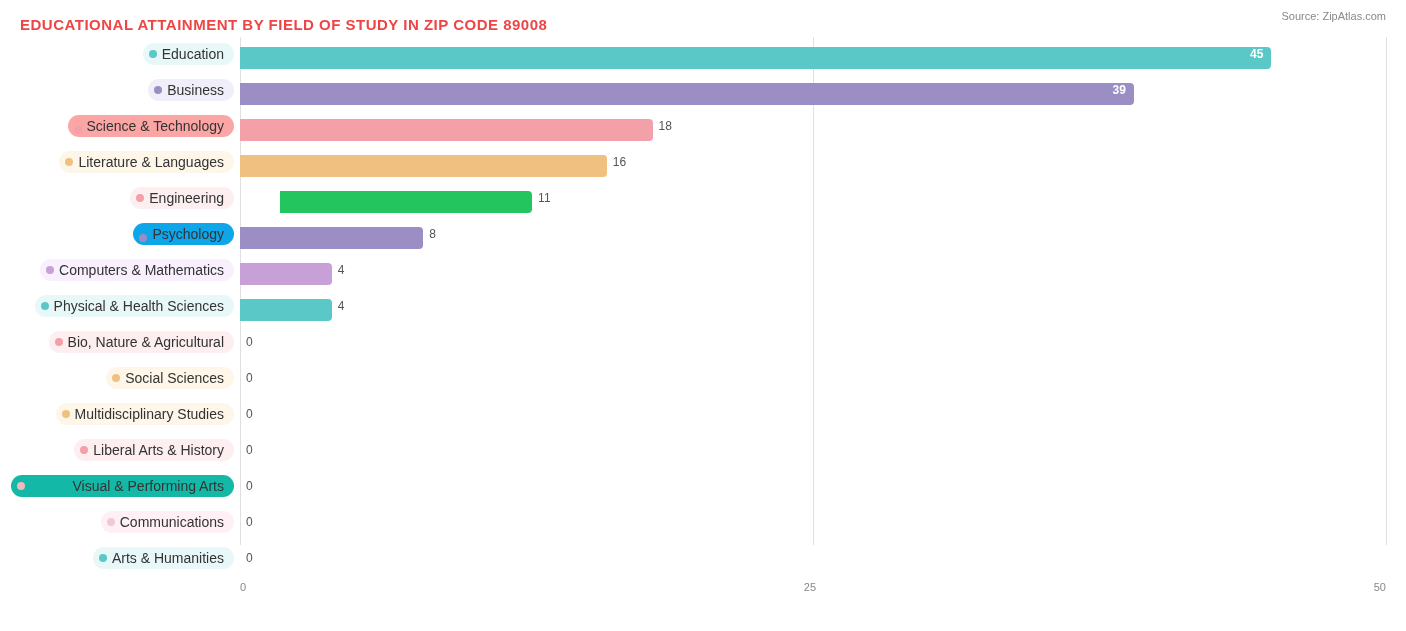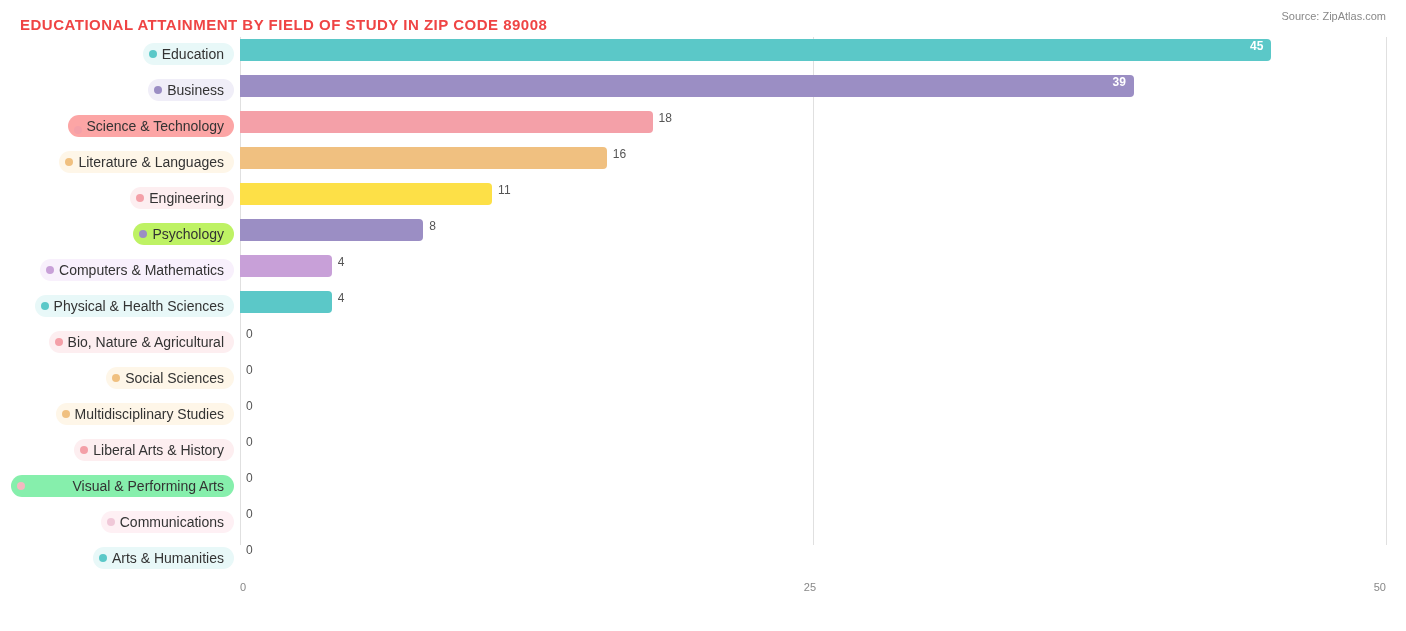--- a/index.html
+++ b/index.html
@@ -63,21 +63,21 @@
       width: 8px;
       height: 8px;
       border-radius: 50%;
       flex-shrink: 0;
     }
     .bar-track {
       flex: 1;
       height: 14px;
       position: relative;
       display: flex;
-      align-items: flex-end;
+      align-items: flex-start;
     }
     .bar-fill {
       height: 22px;
       border-radius: 0 4px 4px 0;
       position: relative;
     }
     .bar-value {
       position: absolute;
       left: calc(100% + 6px);
       font-size: 12px;
@@ -192,28 +192,28 @@
         </div>
       </div>
       <div class="bar-row">
         <div class="bar-label-container">
           <div class="bar-label-pill" style="background: rgb(253, 238, 240);">
             <div class="dot" style="background: rgb(244, 160, 168);"></div>
             <span>Engineering</span>
           </div>
         </div>
         <div class="bar-track">
-          <div class="bar-fill" style="background: #fde047; width: 22%; min-width: 4px;">
+          <div class="bar-fill" style="background: #22c55e; width: 22%; min-width: 4px; margin-left: 40px;">
             <span class="bar-value">11</span>
           </div>
         </div>
       </div>
       <div class="bar-row">
         <div class="bar-label-container">
-          <div class="bar-label-pill" style="background: #bef264;">
+          <div class="bar-label-pill" style="background: #0ea5e9; align-items: flex-end;">
             <div class="dot" style="background: rgb(155, 142, 196);"></div>
             <span>Psychology</span>
           </div>
         </div>
         <div class="bar-track">
           <div class="bar-fill" style="background: rgb(155, 142, 196); width: 16%; min-width: 4px;">
             <span class="bar-value">8</span>
           </div>
         </div>
       </div>
@@ -290,21 +290,21 @@
           </div>
         </div>
         <div class="bar-track">
           <div class="bar-fill" style="background: rgb(244, 160, 168); width: 0%; min-width: 0px;">
             <span class="bar-value">0</span>
           </div>
         </div>
       </div>
       <div class="bar-row">
         <div class="bar-label-container">
-          <div class="bar-label-pill" style="background: #86efac; gap: 48px;">
+          <div class="bar-label-pill" style="background: #14b8a6; gap: 48px;">
             <div class="dot" style="background: rgb(244, 184, 192);"></div>
             <span>Visual &amp; Performing Arts</span>
           </div>
         </div>
         <div class="bar-track">
           <div class="bar-fill" style="background: rgb(244, 184, 192); width: 0%; min-width: 0px;">
             <span class="bar-value">0</span>
           </div>
         </div>
       </div>

